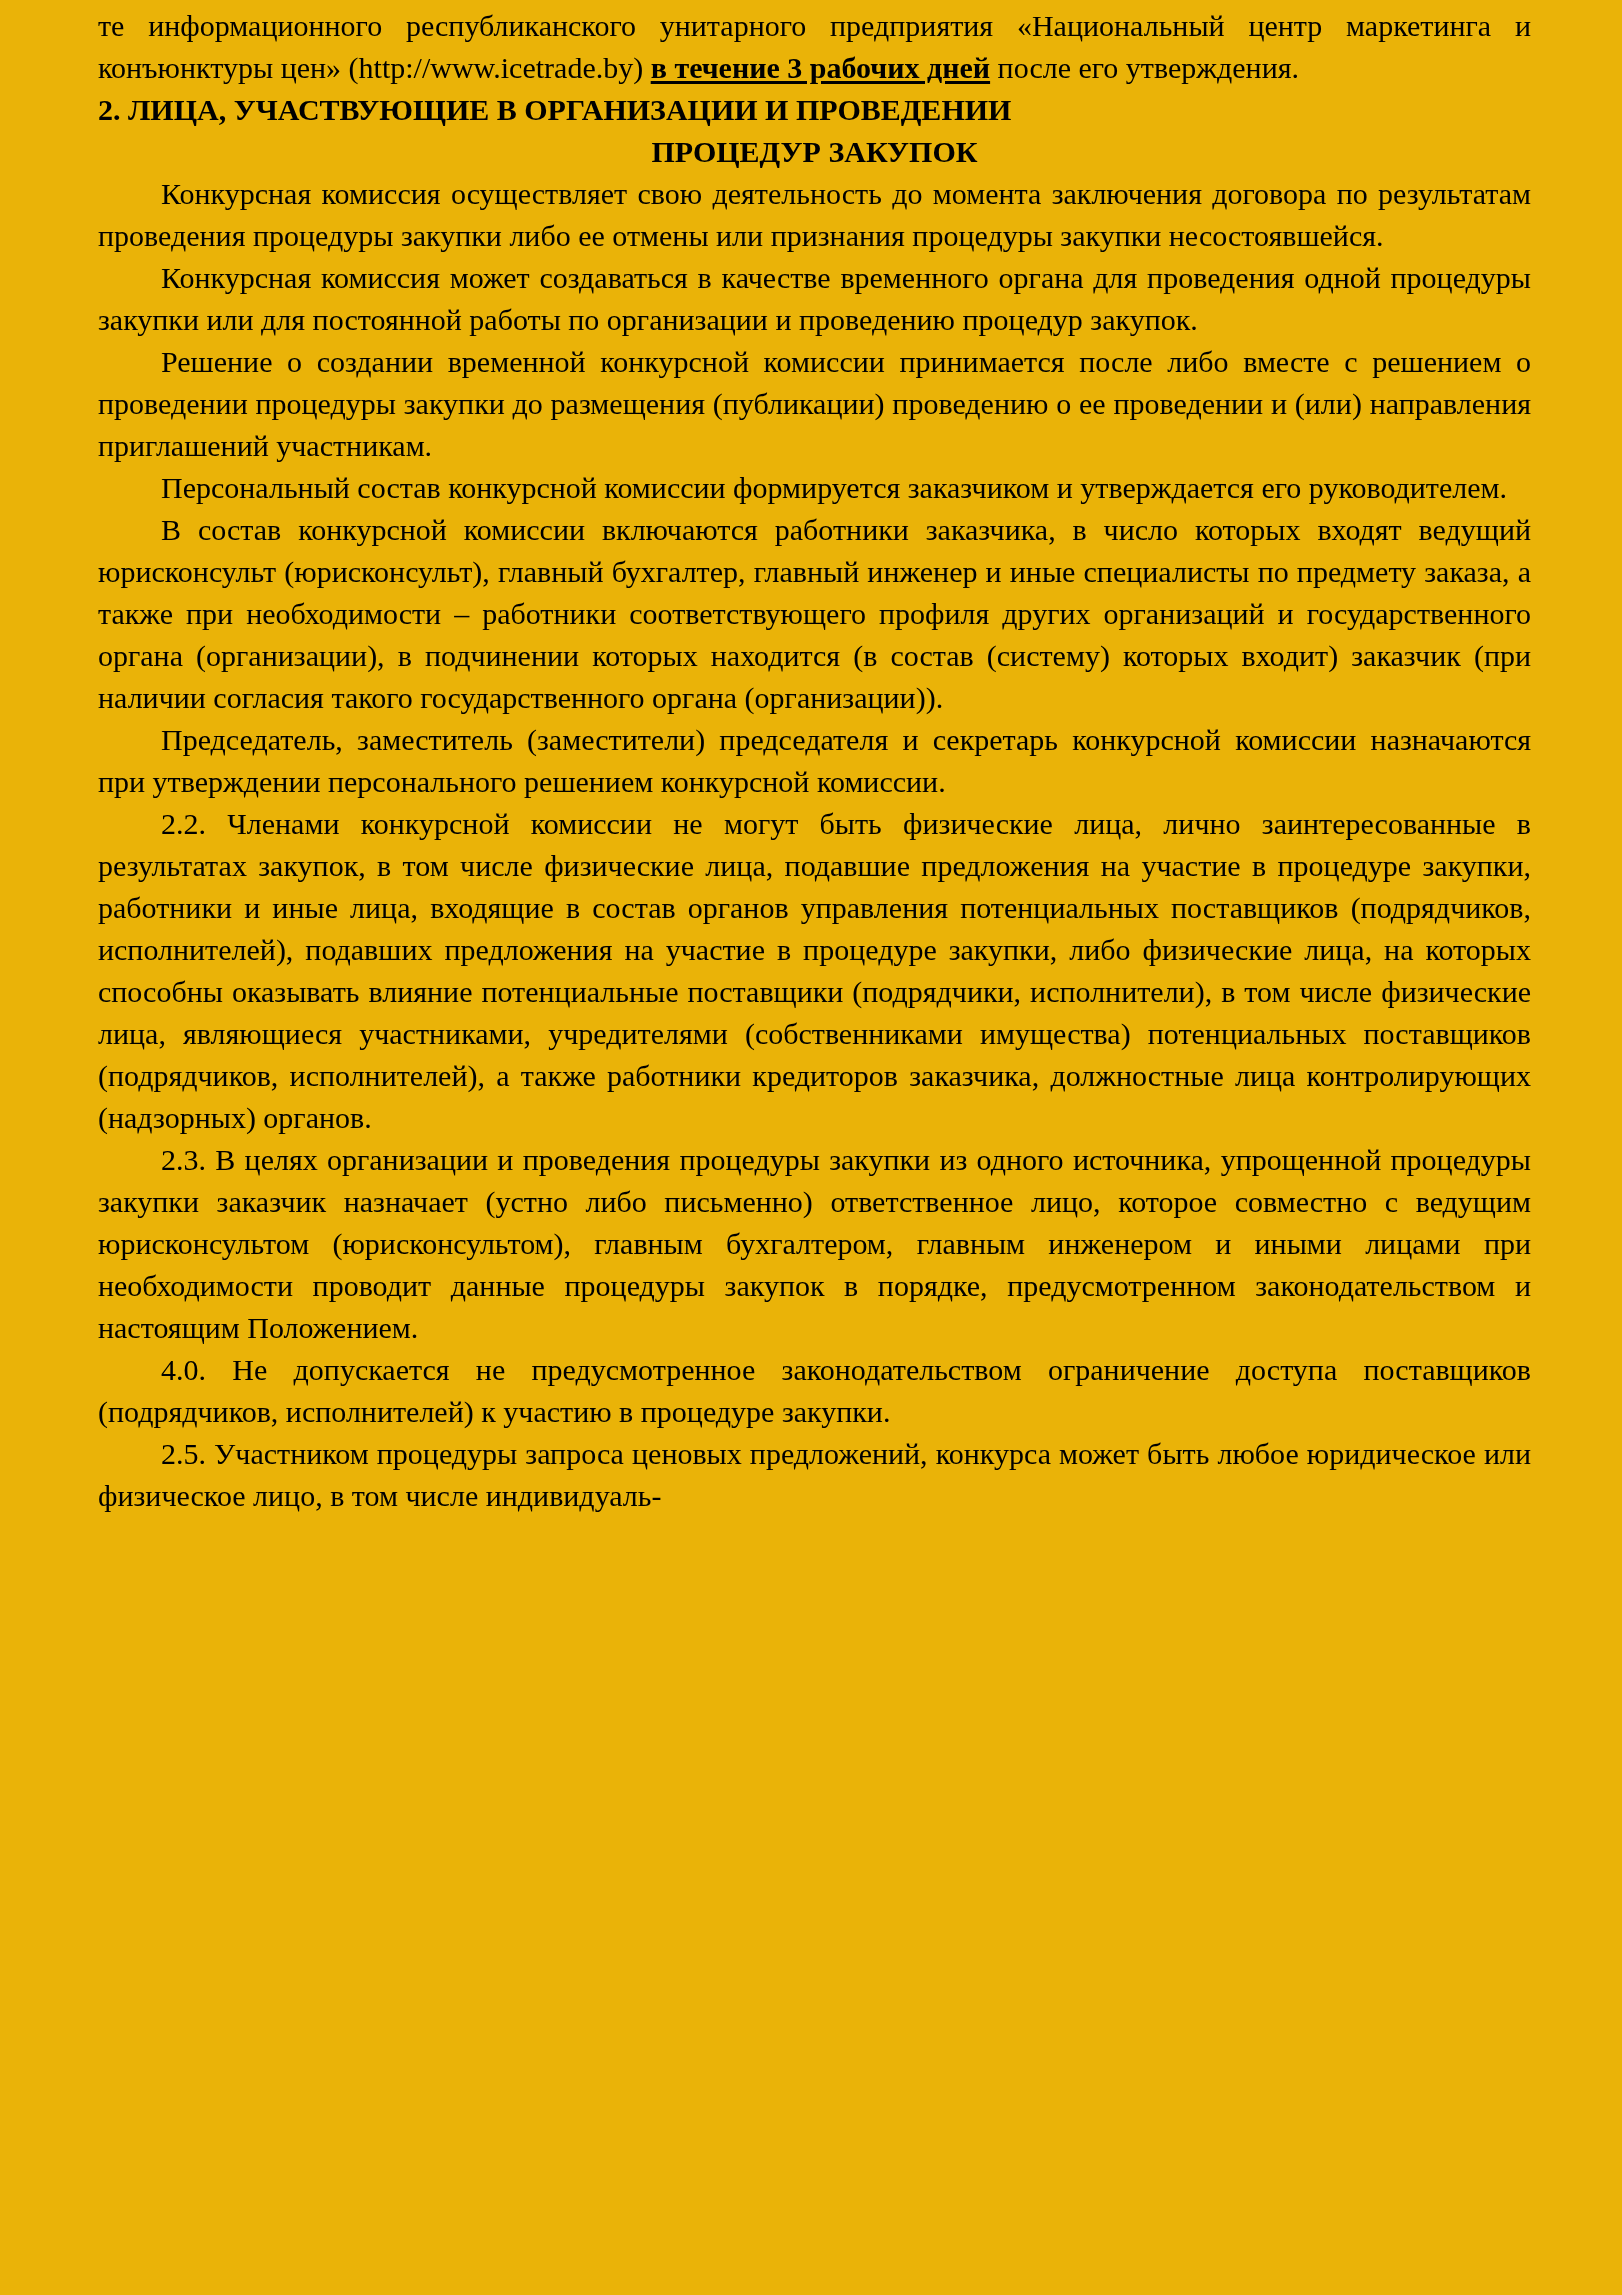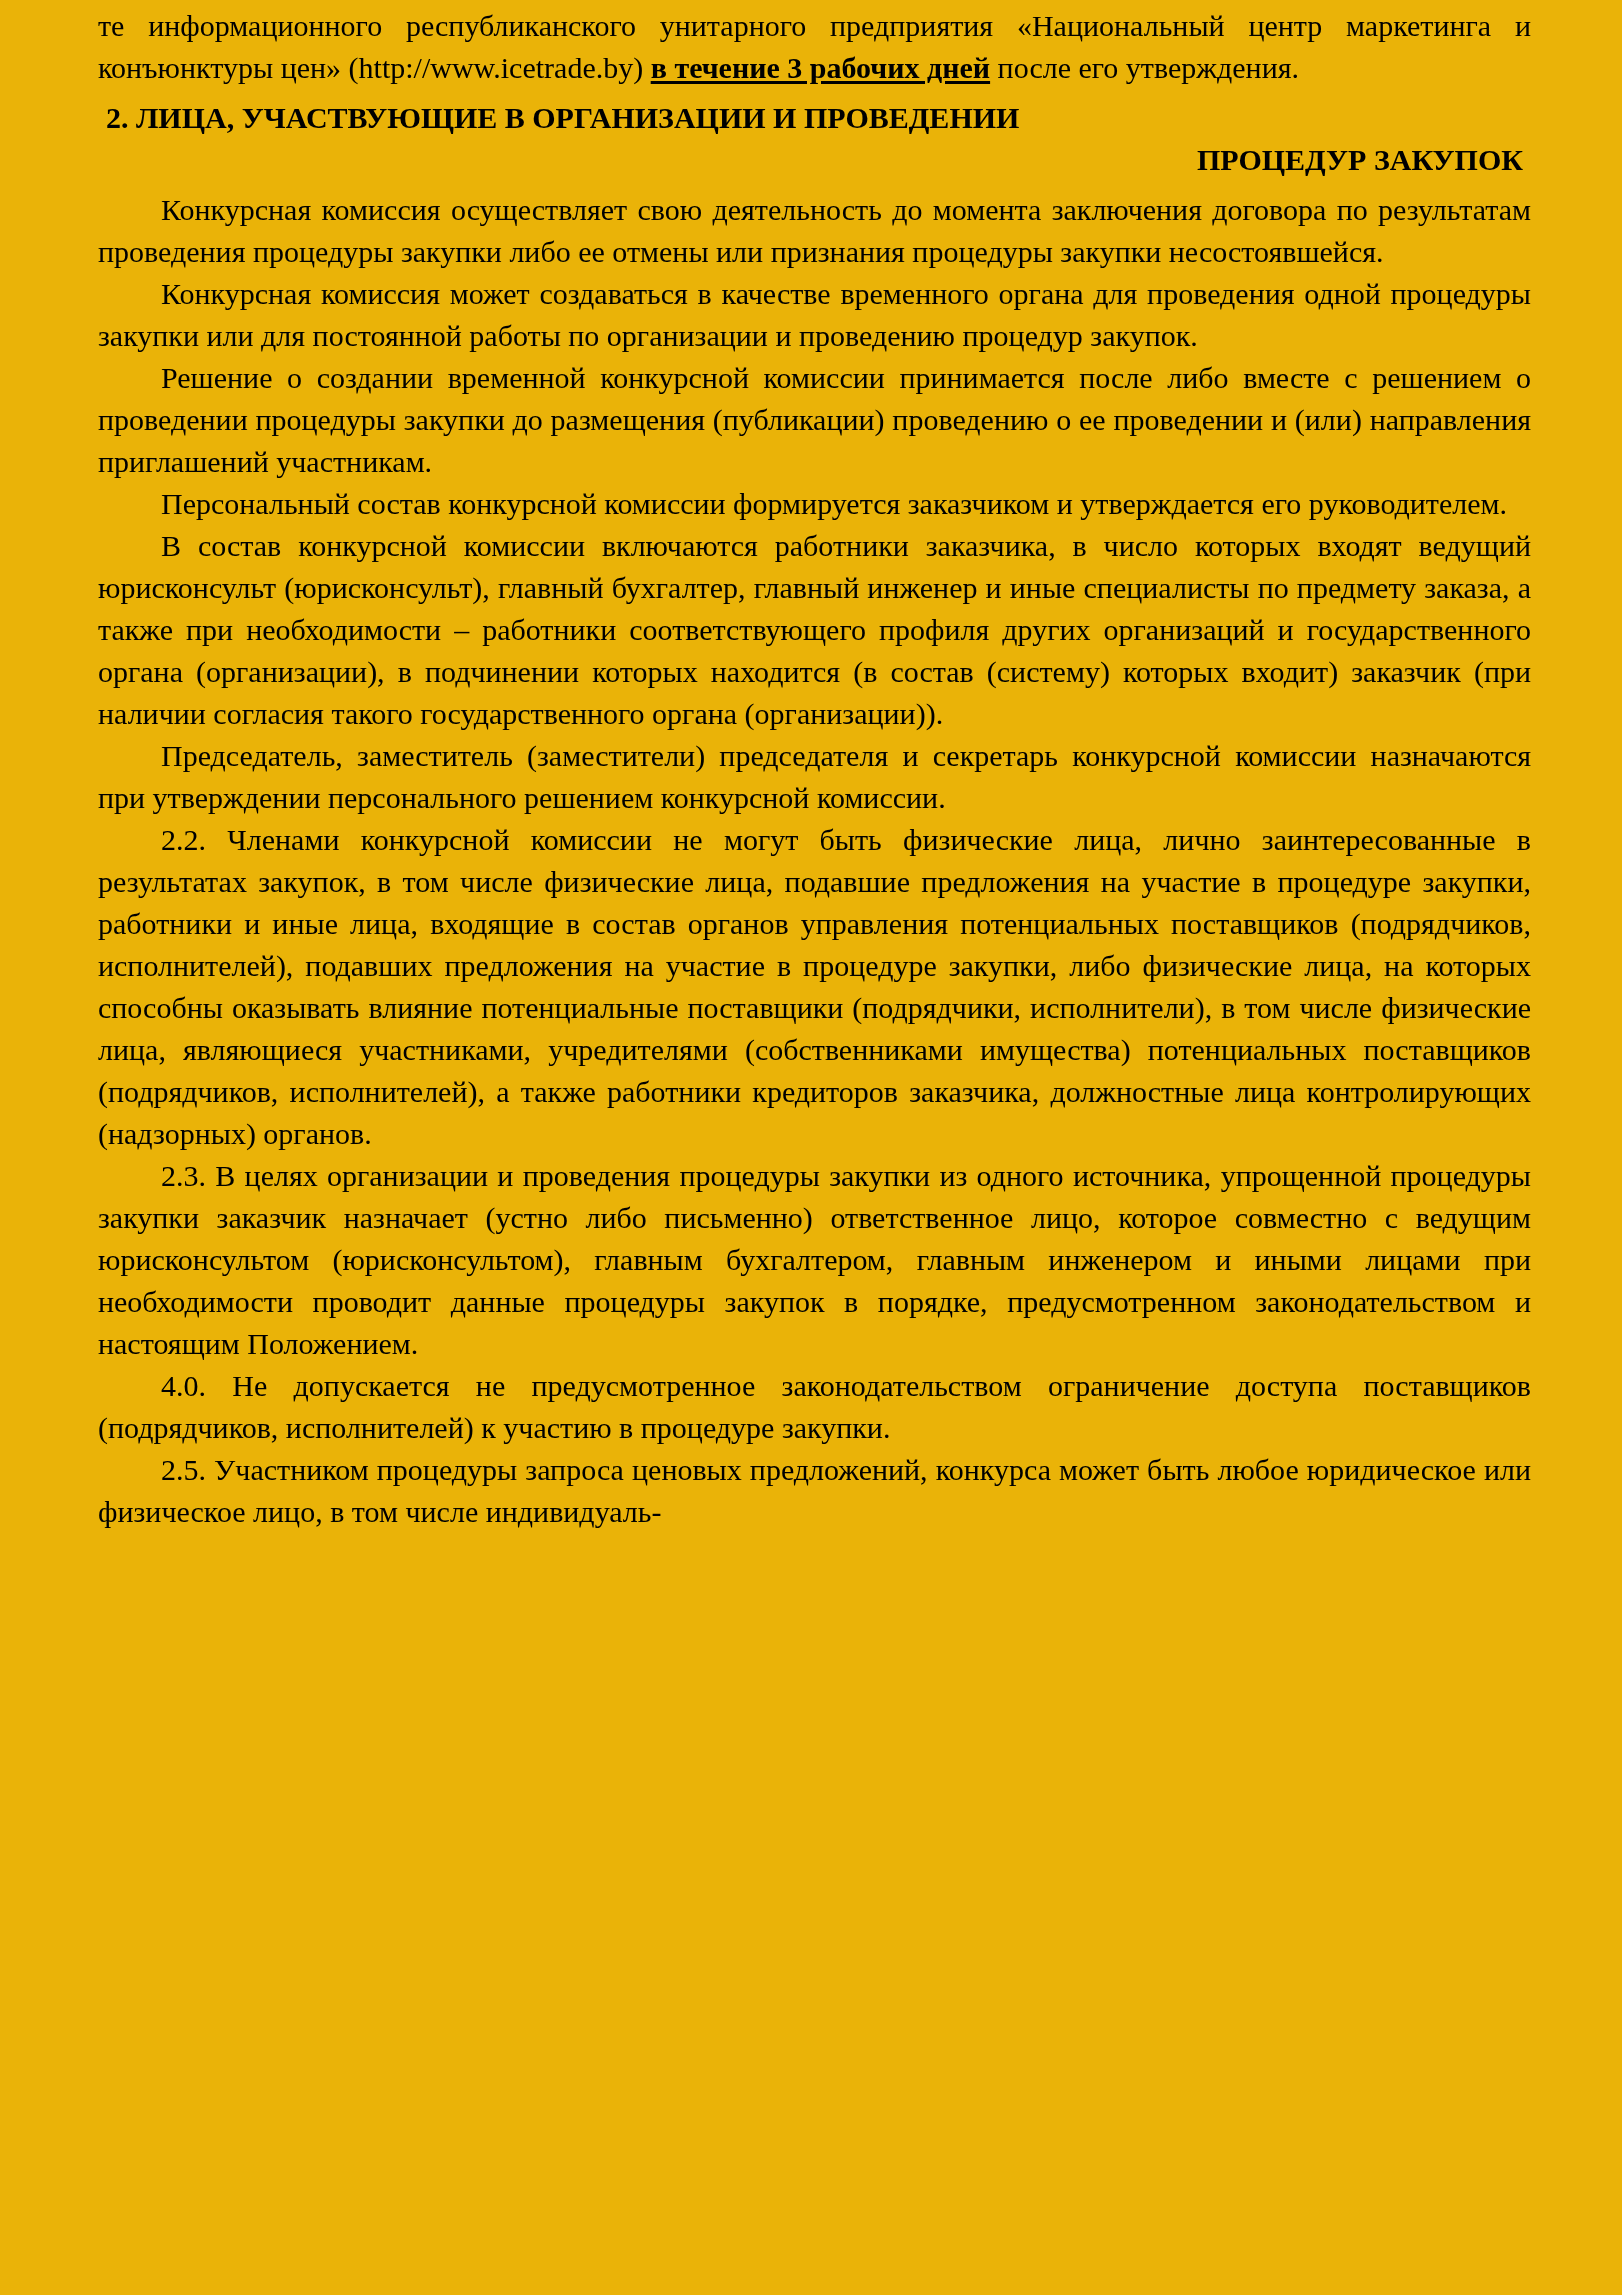--- a/index.html
+++ b/index.html
@@ -35,26 +35,26 @@
   .para-cont {
     text-indent: 0;
   }
   .para {
     text-indent: 63px;
   }
   .heading {
     font-weight: bold;
     text-align: justify;
     text-indent: 0;
-    margin: 8px;
+    margin: 0;
     font-size: 30px;
     line-height: 42px;
   }
   .heading .last-line {
-    text-align: right;
+    text-align: center;
   }
   .bu {
     font-weight: bold;
     text-decoration: underline;
     text-underline-offset: 2.6px;
     text-decoration-thickness: 2.6px;
   }
   .nowrapline {
     display: block;
   }

